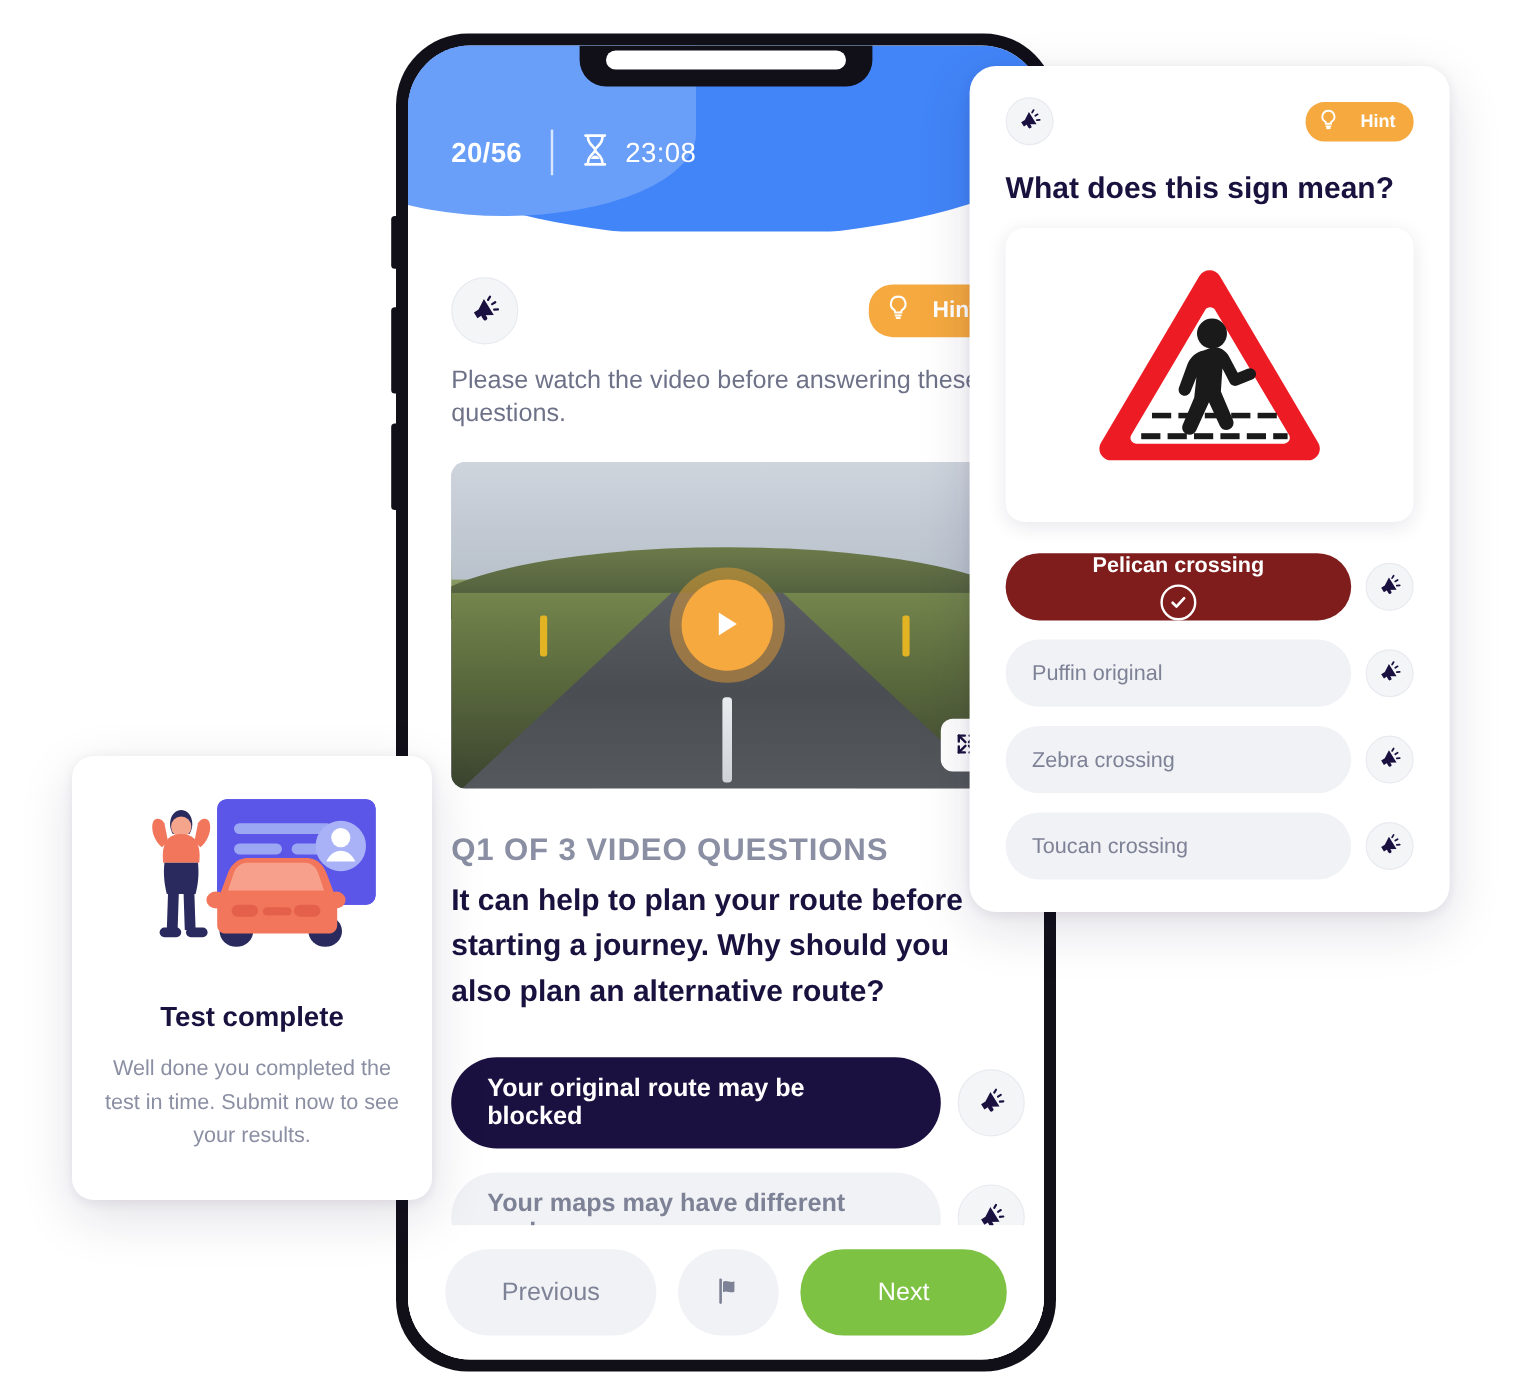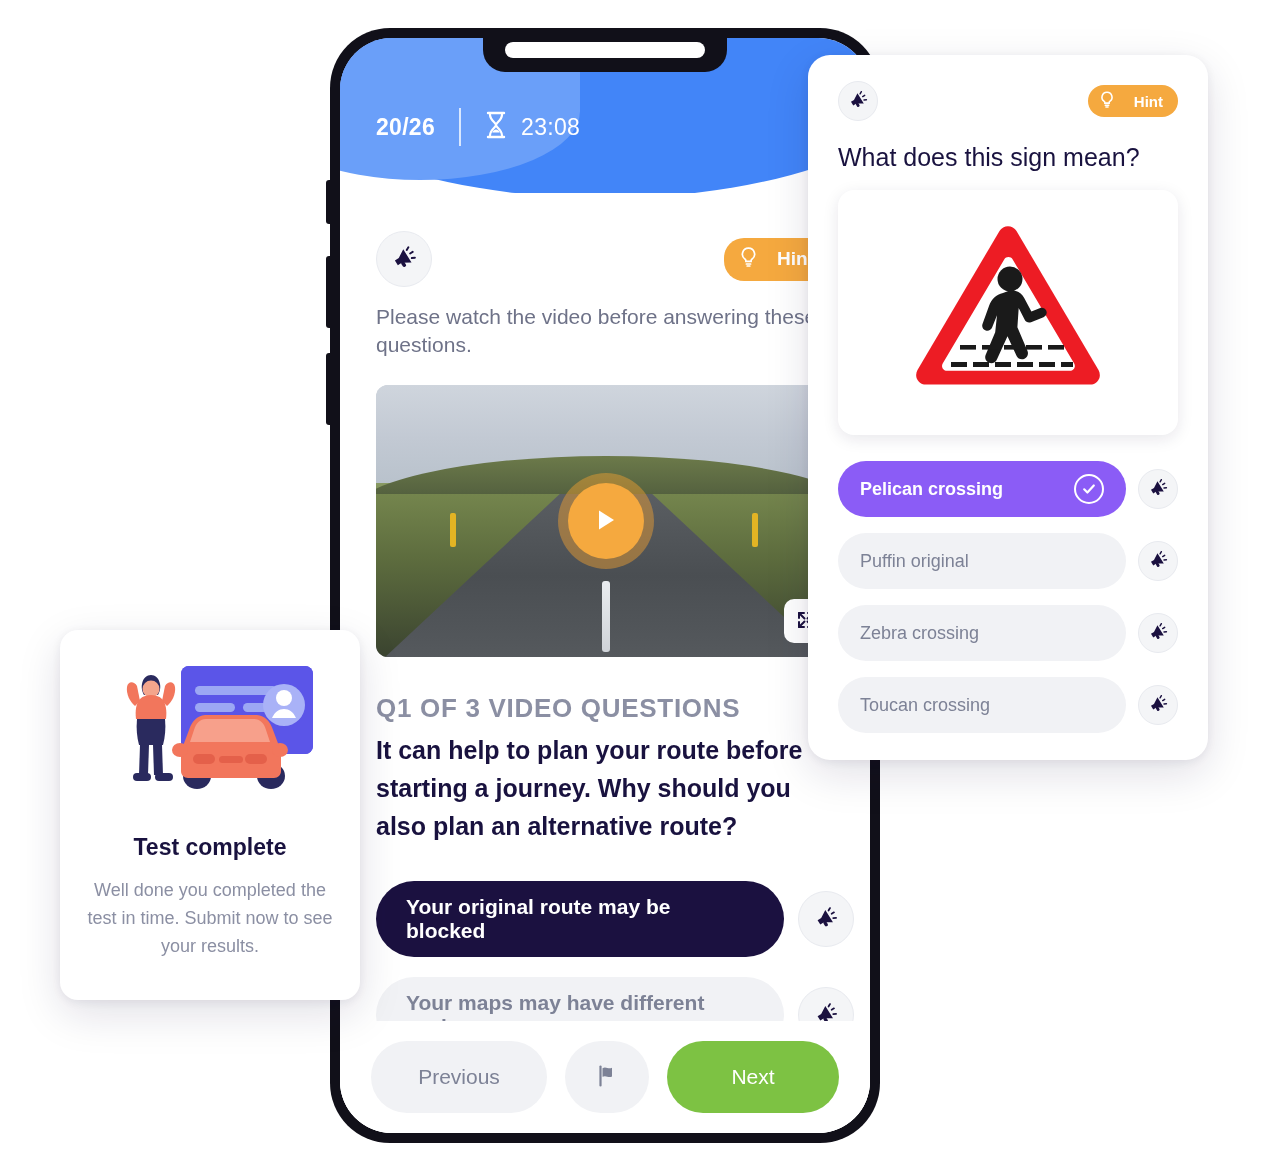--- a/index.html
+++ b/index.html
@@ -169,21 +169,21 @@
   }
   #answers { position:absolute; left:36px; top:688px; width:470px; }
   .answer-row { display:flex; align-items:center; gap:14px; margin-bottom:20px; }
   .answer-pill {
     flex: 0 0 auto; width: 408px; min-height: 76px;
     border-radius: 38px; display:flex; align-items:center;
     padding: 0 30px; font-size: 21px; font-weight: bold;
     background: #F1F2F5; color: #7D8296; border:none; text-align:left;
   }
   .answer-pill.selected { background:#1B1140; color:#ffffff; }
-  .answer-pill.correct  { background:#8b5cf6; color:#ffffff; }
+  .answer-pill.correct  { background:#7f1d1d; color:#ffffff;flex-direction:column; }
   .answer-pill.correct  { justify-content: space-between; }
   .check-ring {
     width:36px; height:36px; border-radius:50%;
     border:2.5px solid #ffffff; display:flex; align-items:center; justify-content:center;
     flex:0 0 auto;
   }
   
   #phone-nav {
     position:absolute; left:0; bottom:0; width:530px; height:112px;
     background:#ffffff; display:flex; align-items:center; justify-content:center;
@@ -204,21 +204,21 @@
 
   
   #sign-card {
     position:absolute; left:808px; top:55px; width:400px; height:705px;
     background:#ffffff; border-radius:22px;
     box-shadow: 0 14px 44px rgba(25,18,63,.13), 0 2px 10px rgba(25,18,63,.07);
     z-index:30; padding: 26px 30px;
   }
   #sign-card-top { display:flex; align-items:center; justify-content:space-between; }
   #sign-question {
-    margin-top:22px; font-size:25px; font-weight:normal; color:#19123F;
+    margin-top:22px; font-size:25px; font-weight:bold; color:#19123F;
   }
   #sign-image-box {
     margin-top:18px; height:245px; border-radius:16px;
     background:#ffffff; box-shadow: 0 4px 16px rgba(25,18,63,.10);
     display:flex; align-items:center; justify-content:center;
   }
   #sign-answers { margin-top:26px; }
   #sign-answers .answer-row { gap:12px; margin-bottom:16px; }
   #sign-answers .answer-pill {
     width:288px; min-height:56px; border-radius:28px;
@@ -257,21 +257,21 @@
     <div id="phone-screen">
 
       <div id="notch">
         <div id="notch-speaker"></div>
       </div>
 
       <div id="header">
         <div id="header-blue"></div>
         <div id="header-blue-light"></div>
         <div id="header-row">
-          <span id="progress-counter">20/26</span>
+          <span id="progress-counter">20/56</span>
           <div id="header-divider"></div>
           <div id="timer-group">
             <span>
               <svg width="22" height="28" viewBox="0 0 22 28">
                 <path d="M3 2h16M3 26h16" stroke="#fff" stroke-width="2.4" stroke-linecap="round"></path>
                 <path d="M5 3.5c0 6 6 8 6 10.5s-6 4.5-6 10.5M17 3.5c0 6-6 8-6 10.5s6 4.5 6 10.5" stroke="#fff" stroke-width="2.2" fill="none" stroke-linecap="round"></path>
                 <path d="M7.2 21.5c1-2.2 2.6-3 3.8-3s2.8.8 3.8 3z" fill="#fff"></path>
               </svg>
             </span>
             <span id="timer-text">23:08</span>

